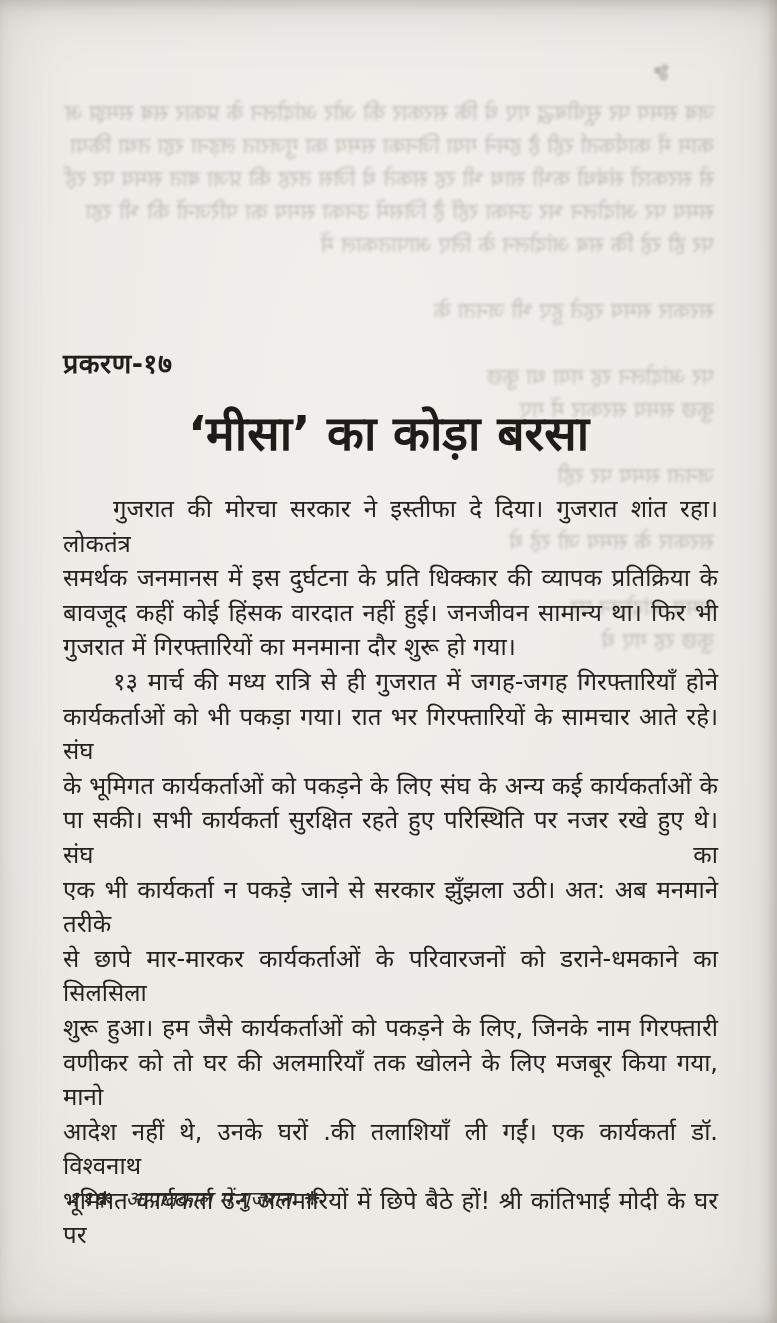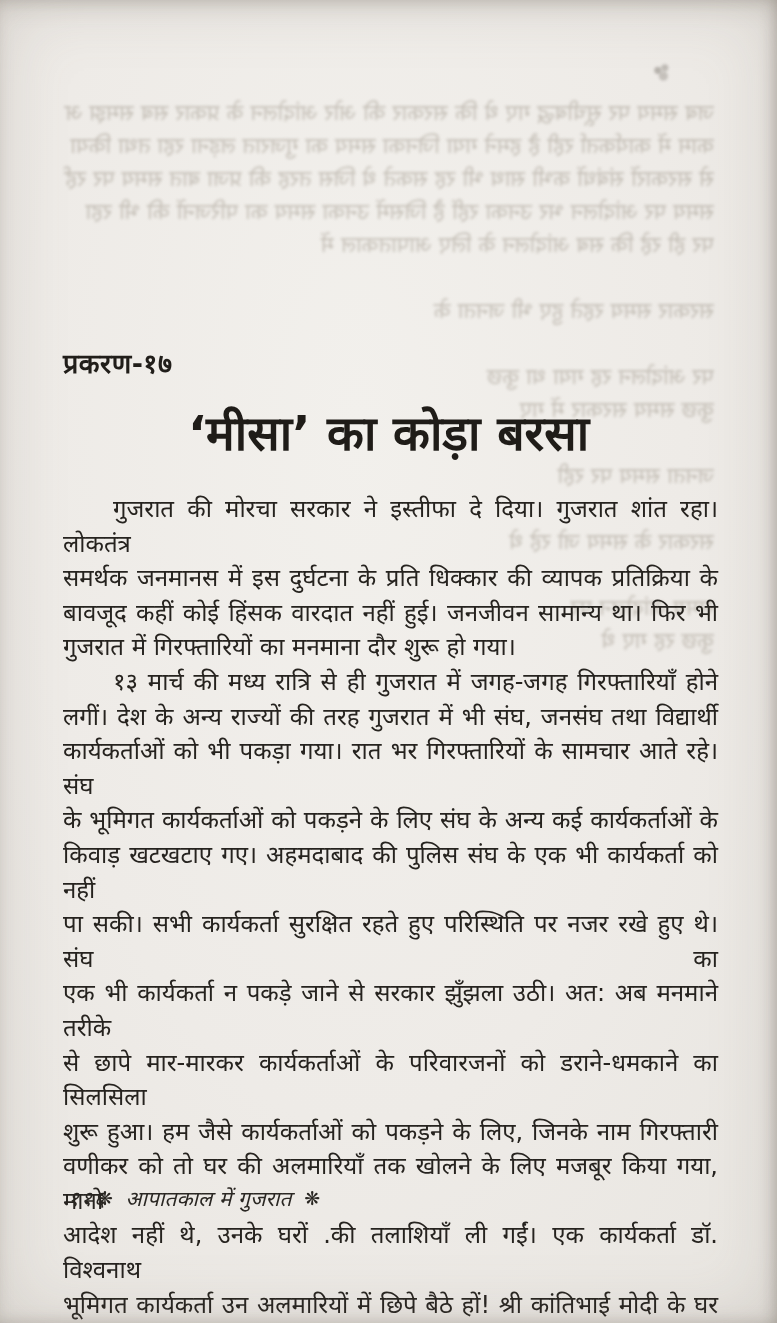--- a/index.html
+++ b/index.html
@@ -93,24 +93,22 @@
 
   <div class="chapter">प्रकरण-१७</div>
   <h1 class="title">‘मीसा’ का कोड़ा बरसा</h1>
 
   <div class="body-text">
       <div class="line ind">गुजरात की मोरचा सरकार ने इस्तीफा दे दिया। गुजरात शांत रहा। लोकतंत्र</div>
       <div class="line">समर्थक जनमानस में इस दुर्घटना के प्रति धिक्कार की व्यापक प्रतिक्रिया के</div>
       <div class="line">बावजूद कहीं कोई हिंसक वारदात नहीं हुई। जनजीवन सामान्य था। फिर भी</div>
       <div class="line noj">गुजरात में गिरफ्तारियों का मनमाना दौर शुरू हो गया।</div>
       <div class="line ind">१३ मार्च की मध्य रात्रि से ही गुजरात में जगह-जगह गिरफ्तारियाँ होने</div>
-      <div class="line">लगीं। देश के अन्य राज्यों की तरह गुजरात में भी संघ, जनसंघ तथा विद्यार्थी</div>
       <div class="line">कार्यकर्ताओं को भी पकड़ा गया। रात भर गिरफ्तारियों के सामचार आते रहे। संघ</div>
       <div class="line">के भूमिगत कार्यकर्ताओं को पकड़ने के लिए संघ के अन्य कई कार्यकर्ताओं के</div>
-      <div class="line">किवाड़ खटखटाए गए। अहमदाबाद की पुलिस संघ के एक भी कार्यकर्ता को नहीं</div>
       <div class="line">पा सकी। सभी कार्यकर्ता सुरक्षित रहते हुए परिस्थिति पर नजर रखे हुए थे। संघ का</div>
       <div class="line">एक भी कार्यकर्ता न पकड़े जाने से सरकार झुँझला उठी। अत: अब मनमाने तरीके</div>
       <div class="line">से छापे मार-मारकर कार्यकर्ताओं के परिवारजनों को डराने-धमकाने का सिलसिला</div>
       <div class="line">शुरू हुआ। हम जैसे कार्यकर्ताओं को पकड़ने के लिए, जिनके नाम गिरफ्तारी</div>
       <div class="line">वणीकर को तो घर की अलमारियाँ तक खोलने के लिए मजबूर किया गया, मानो</div>
       <div class="line">आदेश नहीं थे, उनके घरों .की तलाशियाँ ली गईं। एक कार्यकर्ता डॉ. विश्वनाथ</div>
       <div class="line">भूमिगत कार्यकर्ता उन अलमारियों में छिपे बैठे हों! श्री कांतिभाई मोदी के घर पर</div>
     </div>
 
   <div class="footer">

